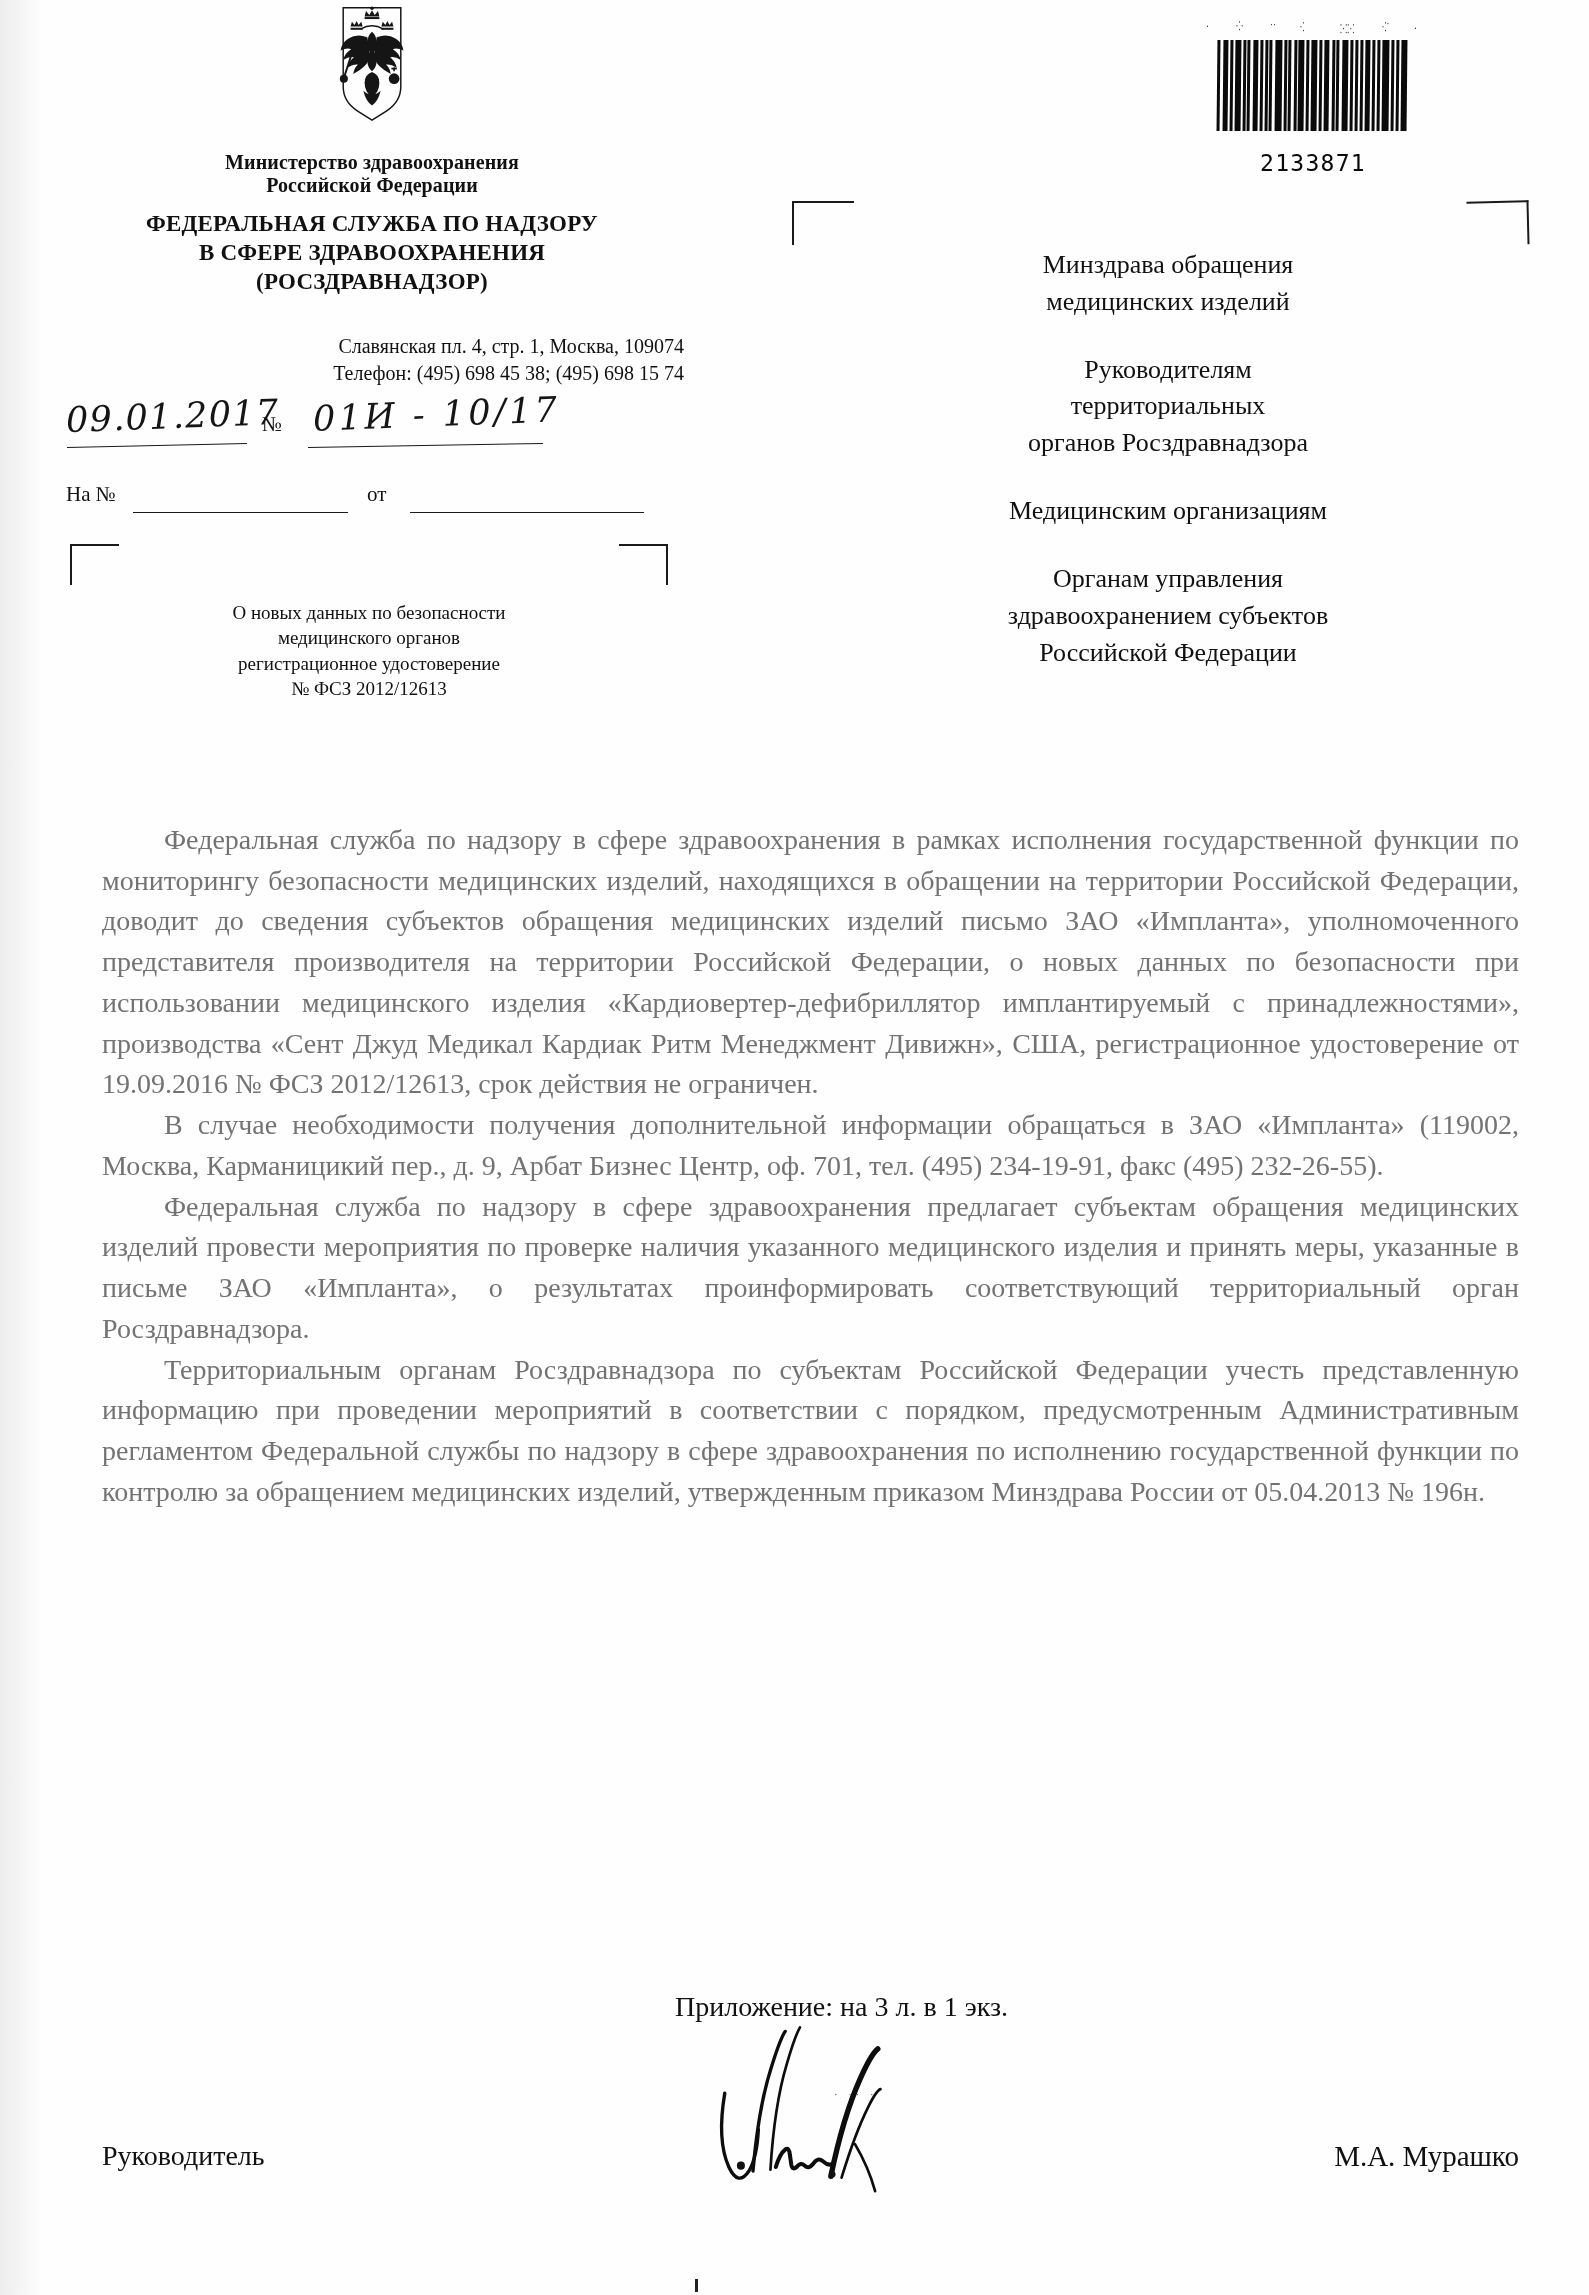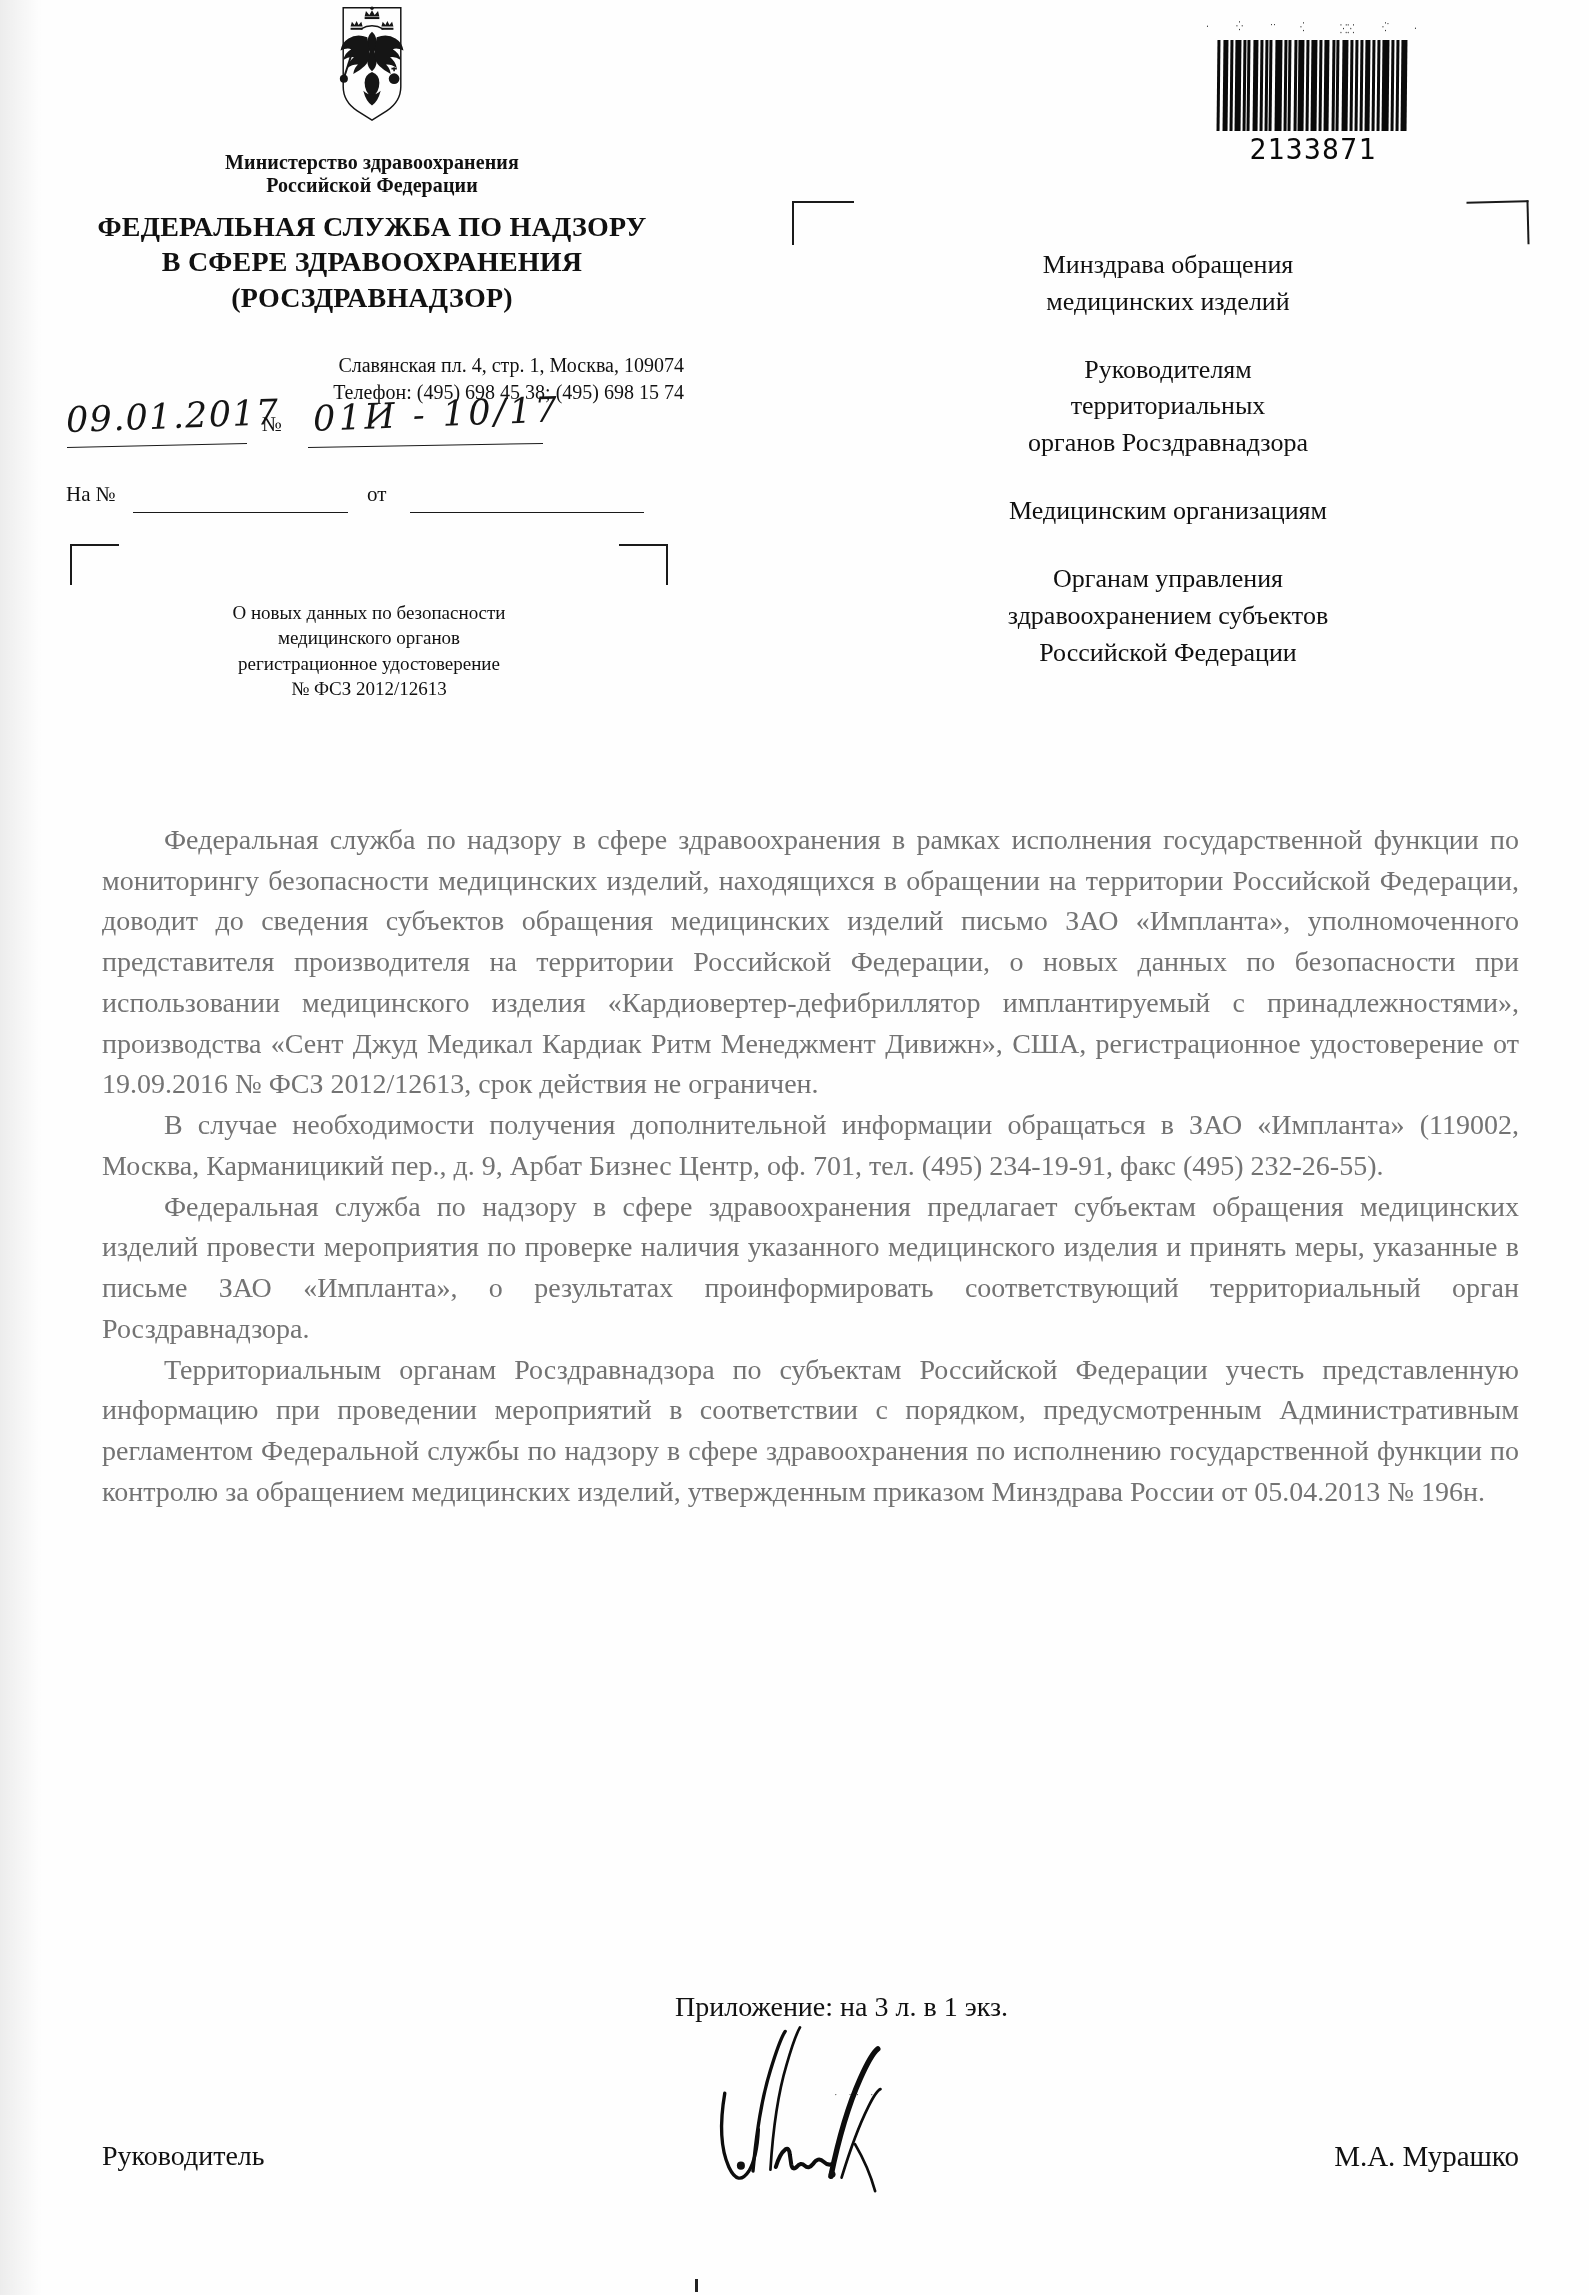--- a/index.html
+++ b/index.html
@@ -40,21 +40,21 @@
 
   .ministry {
     font-size: 20px;
     font-weight: bold;
     line-height: 1.18;
     letter-spacing: 0.1px;
     margin-top: 1.3px;
   }
 
   .agency {
-    font-size: 28px;
+    font-size: 23px;
     font-weight: bold;
     line-height: 1.28;
     margin-top: 10.7px;
     letter-spacing: 0.2px;
   }
 
   .addr {
     font-size: 20px;
     line-height: 1.35;
     margin-top: 36px;
@@ -194,23 +194,23 @@
     gap: 0;
   }
   .bars i {
     display: block;
     background: #0a0a0a;
     margin-right: 2px;
     transform: skewX(-0.6deg);
   }
   .bc-num {
     font-family: "DejaVu Sans Mono", "Liberation Mono", monospace;
-    font-size: 28px;
+    font-size: 23px;
     letter-spacing: 1.3px;
-    margin-top: 2px;
+    margin-top: 19px;
     color: #0a0a0a;
   }
 
   
   .addressee-wrap {
     position: absolute;
     left: 792px;
     top: 201px;
     width: 752px;
   }

